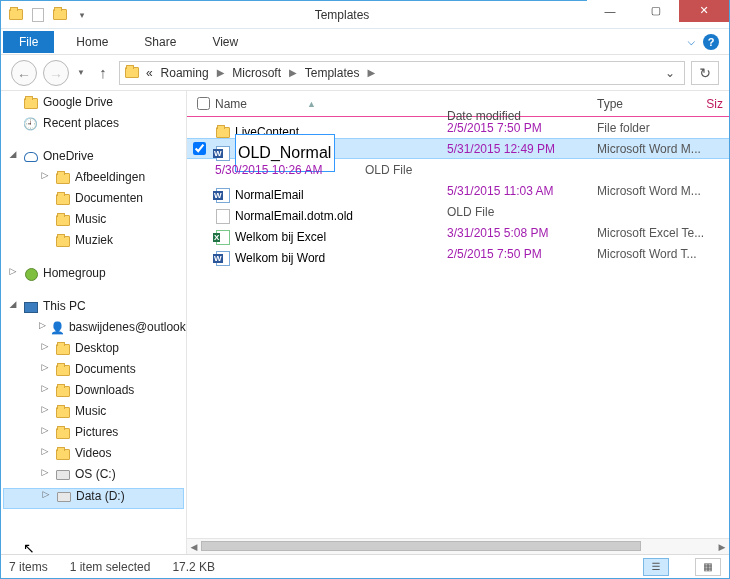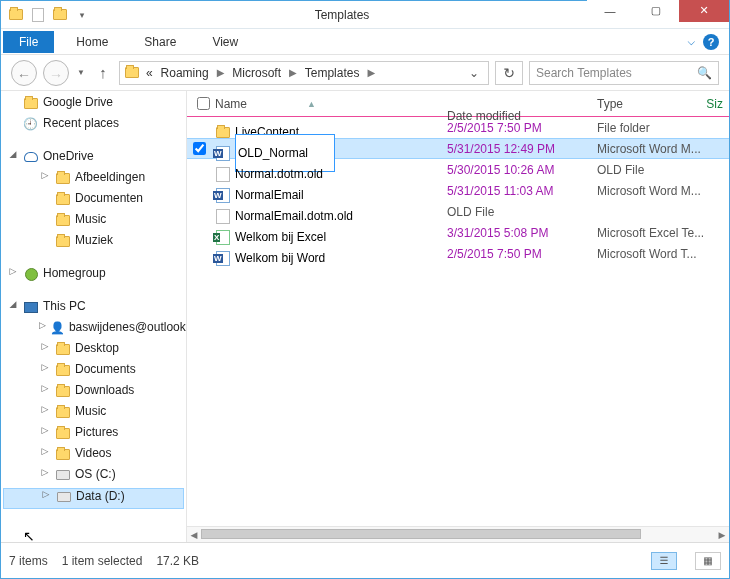--- a/index.html
+++ b/index.html
@@ -43,40 +43,40 @@
   .pcicon { width:14px; height:11px; background:#3b7dbf; border:1px solid #2a5a8a;}
   .odicon { width:14px; height:10px; background:#fff; border:1px solid #2a6db3; border-radius:6px 6px 3px 3px / 6px 6px 4px 4px;}
   .hgicon { width:13px; height:13px; border-radius:50%; background:#7fbf3f; border:1px solid #5a8a2e;}
   .list { flex:1; display:flex; flex-direction:column; overflow:hidden; position:relative;}
   .cols { height:26px; display:flex; align-items:center; border-bottom:1px solid #ec4899; color:#4b4b4b; font-size:12px; padding-left:6px;}
   .colchk{ width:22px;}
   .colname{ width:232px; display:flex; align-items:center;}
   .colname .sortup{ margin-left:60px; color:#8aa; font-size:9px;}
   .coldate{ width:150px;margin-top:24px;}
   .coltype{ flex:1;}
-  .colsize{ width:34px; text-align:right; padding-right:6px; color:#15803d;}
+  .colsize{ width:34px; text-align:right; padding-right:6px; color:#be185d;}
   .rows { flex:1; overflow:auto;}
   .row { height:21px; display:flex; align-items:center; padding-left:6px; font-size:12px;}
   .row.sel { background:#cce8ff; border-top:1px solid #99d1ff; border-bottom:1px solid #99d1ff; }
   .row .chk{ width:22px; display:flex; align-items:center; justify-content:flex-start;}
   .row .chk input{ width:13px; height:13px; margin:0;}
   .row .name{ width:232px; display:flex; align-items:center; gap:4px;margin-top:9px;}
   .row .date{ width:150px; color:#a21caf;}
   .row .type{ flex:1; color:#555; white-space:nowrap; overflow:hidden; text-overflow:ellipsis;}
-  .row .rename { border:1px solid #3399ff; background:#fff; height:17px; padding:18px 2px; outline:none; font-size:12px; width:100px;}
+  .row .rename { border:1px solid #3399ff; background:#fff; height:17px; padding:18px 2px; outline:none; font-size:16px; width:100px;}
   .docword { width:14px; height:15px; background:#fff; border:1px solid #7aa9d8; position:relative;}
   .docword::after{content:"W"; position:absolute; left:-4px; top:2px; background:#2b579a; color:#fff; font-size:8px; font-weight:bold; padding:0 1px;}
   .docexcel { width:14px; height:15px; background:#fff; border:1px solid #7ac98a; position:relative;}
   .docexcel::after{content:"X"; position:absolute; left:-4px; top:2px; background:#217346; color:#fff; font-size:8px; font-weight:bold; padding:0 1px;}
   .docblank{ width:14px; height:15px; background:#fff; border:1px solid #bbb;}
   .hscroll { height:16px; border-top:1px solid #e5e5e5; background:#f7f7f7; position:relative;}
   .hscroll .thumb{position:absolute;left:14px;top:2px;height:10px;width:440px;background:#cdcdcd;border:1px solid #b8b8b8;}
   .hscroll .ar{position:absolute;top:0;width:14px;height:16px;display:flex;align-items:center;justify-content:center;color:#777;font-size:9px;}
   .hscroll .ar.l{left:0;} .hscroll .ar.r{right:0;}
-  .status { height:36px; border-top:1px solid #dcdcdc; display:flex; align-items:center; padding:0 8px; font-size:12px; color:#444; gap:14px;}
+  .status { height:24px; border-top:1px solid #dcdcdc; display:flex; align-items:center; padding:0 8px; font-size:12px; color:#444; gap:22px;}
   .status .spacer{flex:1;}
   .viewbtn{ width:26px; height:18px; border:1px solid #ccc; margin-left:4px; display:flex; align-items:center; justify-content:center; font-size:10px; color:#555;}
   .viewbtn.active{ background:#cce8ff; border-color:#7ab8e8;}
   .cursor { position:absolute; left:22px; bottom:-2px; font-size:14px; color:#000; pointer-events:none; text-shadow:0 0 2px #fff;}
   .ind1{padding-left:20px;} .ind2{padding-left:36px;}
   .tree::-webkit-scrollbar{width:16px;} .tree::-webkit-scrollbar-thumb{background:#cdcdcd;}
 </style>
 </head>
 <body>
 
@@ -128,24 +128,20 @@
       <span class="crumb">Roaming</span>
       <span class="crumbsep">▶</span>
       <span class="crumb">Microsoft</span>
       <span class="crumbsep">▶</span>
       <span class="crumb">Templates</span>
       <span class="crumbsep">▶</span>
       <span class="addrspacer"></span>
       <span class="addract">⌄</span>
     </div>
     <div class="refreshbtn">↻</div>
-    <div class="searchbox">
-      <span>Search Templates</span>
-      <span class="mag">🔍</span>
-    </div>
   </div>
 
   <div class="body">
     <div class="tree">
       <div class="tnode ind1">
           <span class="ticon">
             <span class="folder"></span>
           </span>
           <span>Google Drive</span>
         </div>
@@ -300,26 +296,20 @@
               <span class="ticon">
                 <span class="docword"></span>
               </span>
               <input class="rename" value="OLD_Normal" style="">
             </div>
             <div class="date">5/31/2015 12:49 PM</div>
             <div class="type">Microsoft Word M...</div>
           </div>
           <div class="row">
             <div class="chk"></div>
-            <div class="name">
-              <span class="ticon">
-                <span class="docblank"></span>
-              </span>
-              <span>Normal.dotm.old</span>
-            </div>
             <div class="date">5/30/2015 10:26 AM</div>
             <div class="type">OLD File</div>
           </div>
           <div class="row">
             <div class="chk"></div>
             <div class="name">
               <span class="ticon">
                 <span class="docword"></span>
               </span>
               <span>NormalEmail</span>

